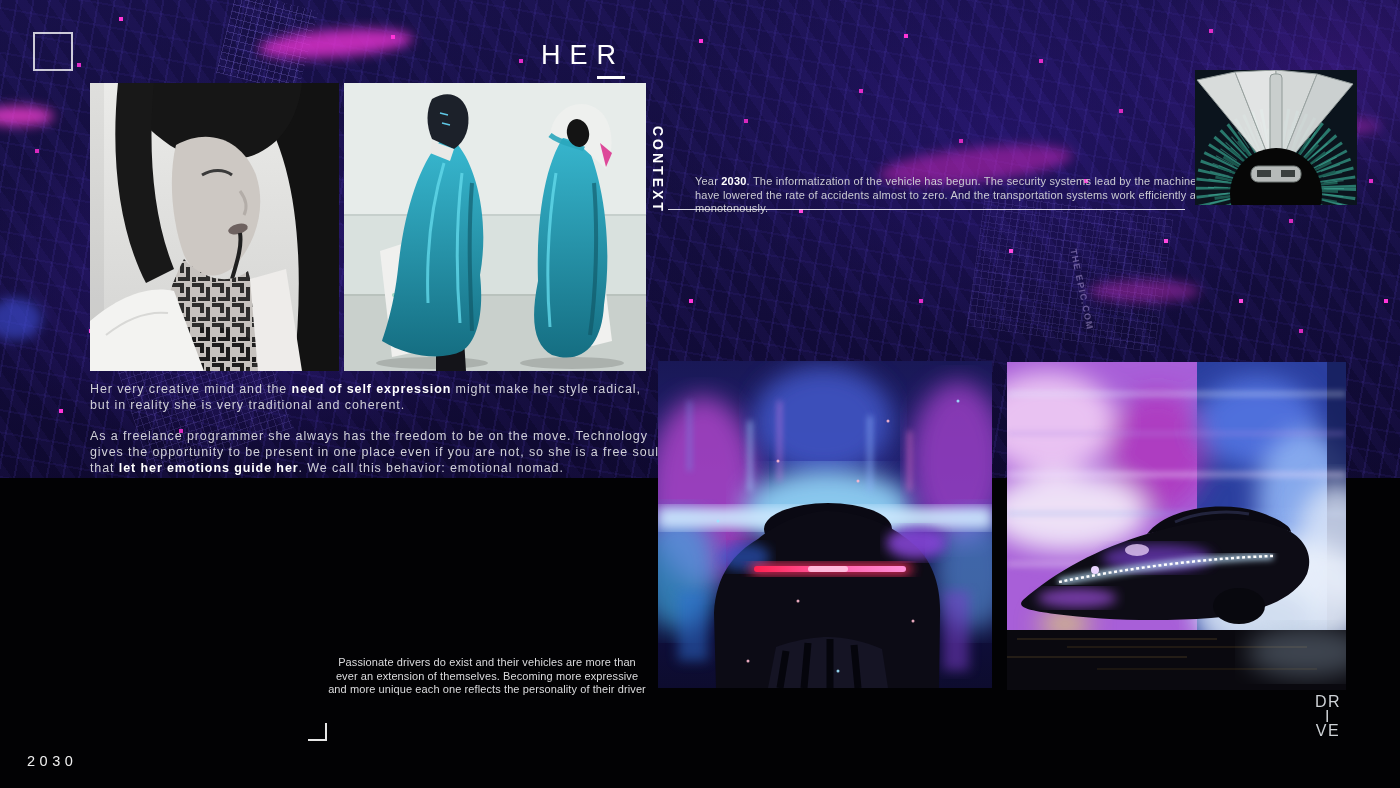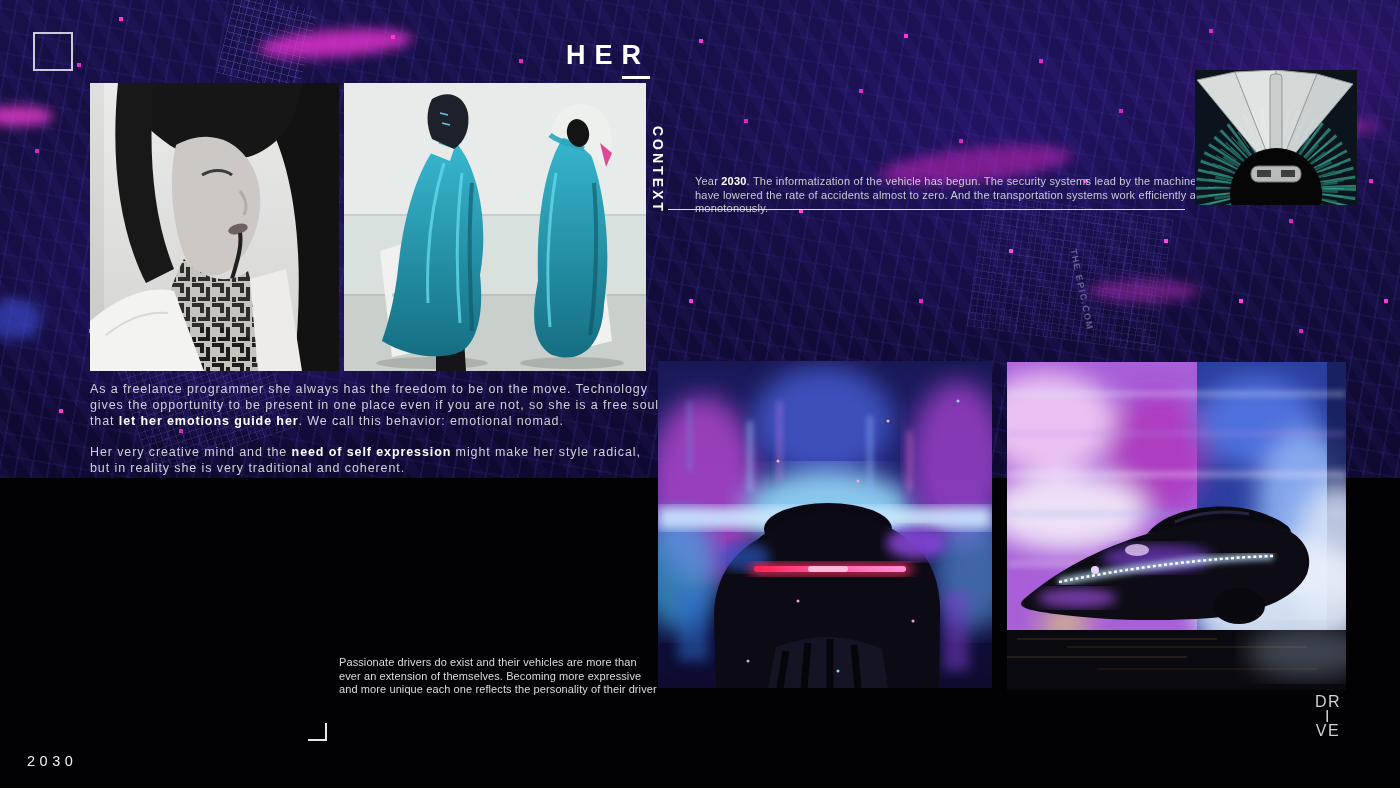--- a/index.html
+++ b/index.html
@@ -41,33 +41,33 @@
       1210px 30px 0 1px #e22cc8,1255px 150px 0 1px #ff35d8,1290px 220px 0 1px #d829be,
       1330px 90px 0 1px #ff49de,1370px 180px 0 1px #e22cc8,1385px 300px 0 1px #ff35d8,
       1300px 330px 0 1px #d829be,1240px 300px 0 1px #ff49de,920px 300px 0 1px #e22cc8,
       690px 300px 0 1px #ff35d8,150px 260px 0 1px #d829be,90px 330px 0 1px #ff49de,
       240px 360px 0 1px #e22cc8,60px 410px 0 1px #ff35d8,180px 430px 0 1px #d829be,
       620px 250px 0 1px #ff49de,600px 120px 0 1px #e22cc8;}
   .building-sign{position:absolute;left:1078px;top:248px;transform:rotate(78deg);transform-origin:left top;
     font-size:9px;font-weight:700;letter-spacing:1.5px;color:rgba(195,175,235,.45);}
   
   .square-mark{position:absolute;left:33px;top:32px;width:36px;height:35px;border:2px solid rgba(255,255,255,.78);}
-  .title{position:absolute;left:566px;top:40px;margin:0;font-size:27px;font-weight:700;
+  .title{position:absolute;left:541px;top:40px;margin:0;font-size:27px;font-weight:400;
     letter-spacing:9px;color:#fff;text-align:center;}
   .title-r{border-bottom:3px solid #fff;padding-bottom:6px;}
   .context-vert{position:absolute;left:650px;top:126px;writing-mode:vertical-rl;
     font-size:14px;font-weight:700;letter-spacing:3px;color:#fff;}
   .context-para{position:absolute;left:683px;top:163px;width:515px;font-size:11px;
     line-height:13.5px;letter-spacing:.2px;color:#cacad2;margin:12px;}
   .context-line{position:absolute;left:668px;top:209px;width:517px;height:1px;background:rgba(255,255,255,.85);}
   .about{position:absolute;left:90px;top:381px;width:572px;font-size:12.5px;line-height:16px;
     letter-spacing:.9px;color:#d0d0d8;}
   .about p{margin:0 0 15px 0;}
   .b{font-weight:700;color:#fff;}
-  .drivers-caption{position:absolute;left:339px;top:656px;width:322px;text-align:left;
+  .drivers-caption{position:absolute;left:326px;top:656px;width:322px;text-align:center;
     font-size:11px;line-height:13.5px;letter-spacing:.1px;color:#dcdcde;}
   .corner-bracket{position:absolute;left:308px;top:723px;width:17px;height:16px;
     border-right:2px solid rgba(255,255,255,.9);border-bottom:2px solid rgba(255,255,255,.9);}
   .year{position:absolute;left:27px;top:753px;font-size:14.5px;letter-spacing:4.5px;color:#f0f0f0;}
   .drive{position:absolute;left:1312px;top:695px;width:32px;text-align:center;font-size:16px;
     line-height:14.5px;letter-spacing:1.5px;color:#ced2d6;}
   
   .img{position:absolute;display:block;}
   .photo1{left:90px;top:83px;}
   .photo2{left:344px;top:83px;}
@@ -186,22 +186,22 @@
     <path d="M81,106 L81,0 L122,4 Z" fill="#dfe3e2" stroke="#9aa3a1" stroke-width="1" opacity=".95"></path>
     <path d="M81,106 L122,4 L158,14 Z" fill="#d6dbda" stroke="#9aa3a1" stroke-width="1" opacity=".95"></path>
     <rect x="75" y="4" width="12" height="104" rx="4" fill="#c9cecd" stroke="#8f9997"></rect>
     <circle cx="81" cy="124" r="46" fill="#060606"></circle>
     <rect x="56" y="96" width="50" height="16" rx="7" fill="#b6bab9" stroke="#6f7775"></rect>
     <rect x="62" y="100" width="14" height="7" fill="#3a3f3e"></rect>
     <rect x="86" y="100" width="14" height="7" fill="#3a3f3e"></rect>
   </svg>
 
   <div class="about">
+    <p><span>Her very creative mind and the </span><span class="b">need of self expression</span><span> might make her style radical, but in reality she is very traditional and coherent.</span></p>
     <p><span>As a freelance programmer she always has the freedom to be on the move. Technology gives the opportunity to be present in one place even if you are not, so she is a free soul that </span><span class="b">let her emotions guide her</span><span>. We call this behavior: emotional nomad.</span></p>
-    <p><span>Her very creative mind and the </span><span class="b">need of self expression</span><span> might make her style radical, but in reality she is very traditional and coherent.</span></p>
   </div>
 
   <svg class="img car1" width="334" height="327" viewBox="0 0 334 327">
     <defs>
       <linearGradient id="c1bg" x1="0" y1="0" x2="0" y2="1">
         <stop offset="0" stop-color="#191856"></stop>
           <stop offset=".45" stop-color="#23247a"></stop>
         <stop offset=".6" stop-color="#10104a"></stop>
           <stop offset="1" stop-color="#0d0c2e"></stop>
       </linearGradient>

